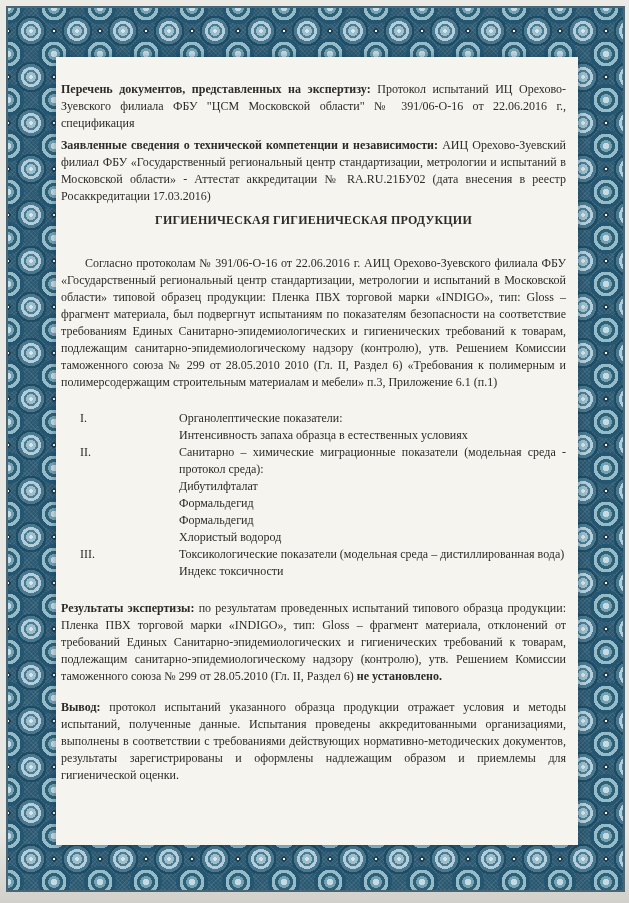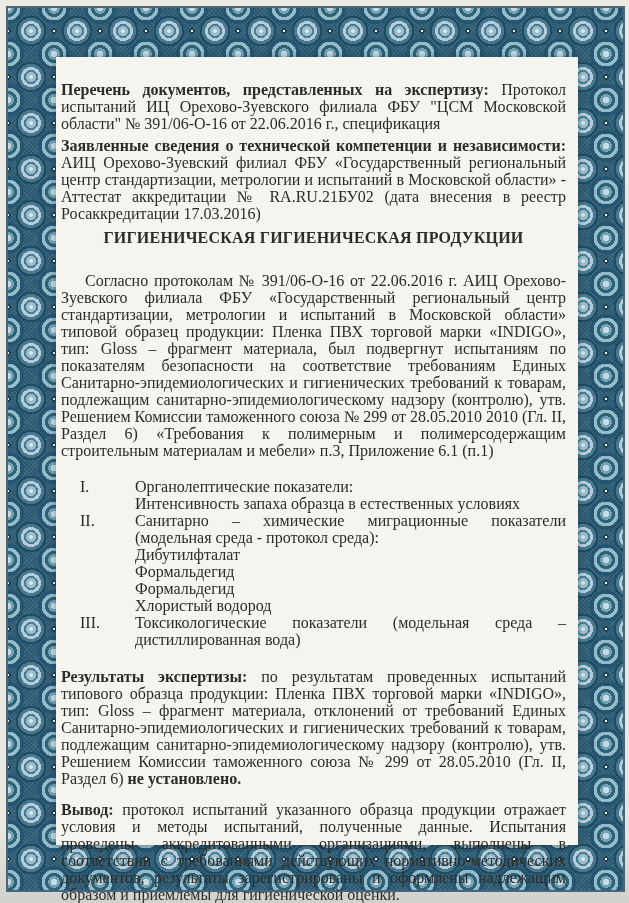--- a/index.html
+++ b/index.html
@@ -23,35 +23,35 @@
     background-position:23px 0,0 0,23px 23px,0 0,0 0;
   }
   
   .paper{
     position:absolute;left:56px;top:57px;right:51px;bottom:58px;
     background:#f6f4ef;
     box-shadow:0 0 7px rgba(15,40,55,.4);
     box-sizing:border-box;
     padding:24px 12px 0 5px;
     color:#2d2b28;
-    font-size:16px;line-height:17px;
+    font-size:12px;line-height:17px;
     text-align:justify;
   }
   .para{margin:0;}
   .b{font-weight:bold;}
   .m-p2{margin-top:26px;}
   .m-p3{margin-top:5px;}
   .doc-title{
     margin-top:7px;text-align:center;font-weight:bold;letter-spacing:.2px;
   }
   .m-p4{margin-top:26px;text-indent:24px;}
   .roman-list{margin-top:19px;}
   .li{display:flex;}
   .li .num{flex:0 0 74px;box-sizing:border-box;padding-left:19px;}
-  .li .cnt{flex:1;text-align:justify;}
+  .li .cnt{flex:1;text-align:justify;margin-left:44px;}
   .m-p5{margin-top:20px;}
   .m-p6{margin-top:14px;}
 </style>
 </head>
 <body>
 
 <div class="page">
 
   <div class="guilloche"></div>
 
@@ -84,20 +84,21 @@
           <div>Формальдегид</div>
           <div>Формальдегид</div>
           <div>Хлористый водород</div>
         </div>
       </div>
 
       <div class="li">
         <span class="num">III.</span>
         <div class="cnt">
           <div>Токсикологические показатели (модельная среда – дистиллированная вода)</div>
+          <div>Индекс токсичности</div>
         </div>
       </div>
 
     </div>
 
     <p class="para m-p5"><span class="b">Результаты экспертизы:</span> <span>по результатам проведенных испытаний типового образца продукции: Пленка ПВХ торговой марки «INDIGO», тип: Gloss – фрагмент материала, отклонений от требований Единых Санитарно-эпидемиологических и гигиенических требований к товарам, подлежащим санитарно-эпидемиологическому надзору (контролю), утв. Решением Комиссии таможенного союза № 299 от 28.05.2010 (Гл. II, Раздел 6)</span> <span class="b">не установлено.</span></p>
 
     <p class="para m-p6"><span class="b">Вывод:</span> <span>протокол испытаний указанного образца продукции отражает условия и методы испытаний, полученные данные. Испытания проведены аккредитованными организациями, выполнены в соответствии с требованиями действующих нормативно-методических документов, результаты зарегистрированы и оформлены надлежащим образом и приемлемы для гигиенической оценки.</span></p>
 
   </div>

